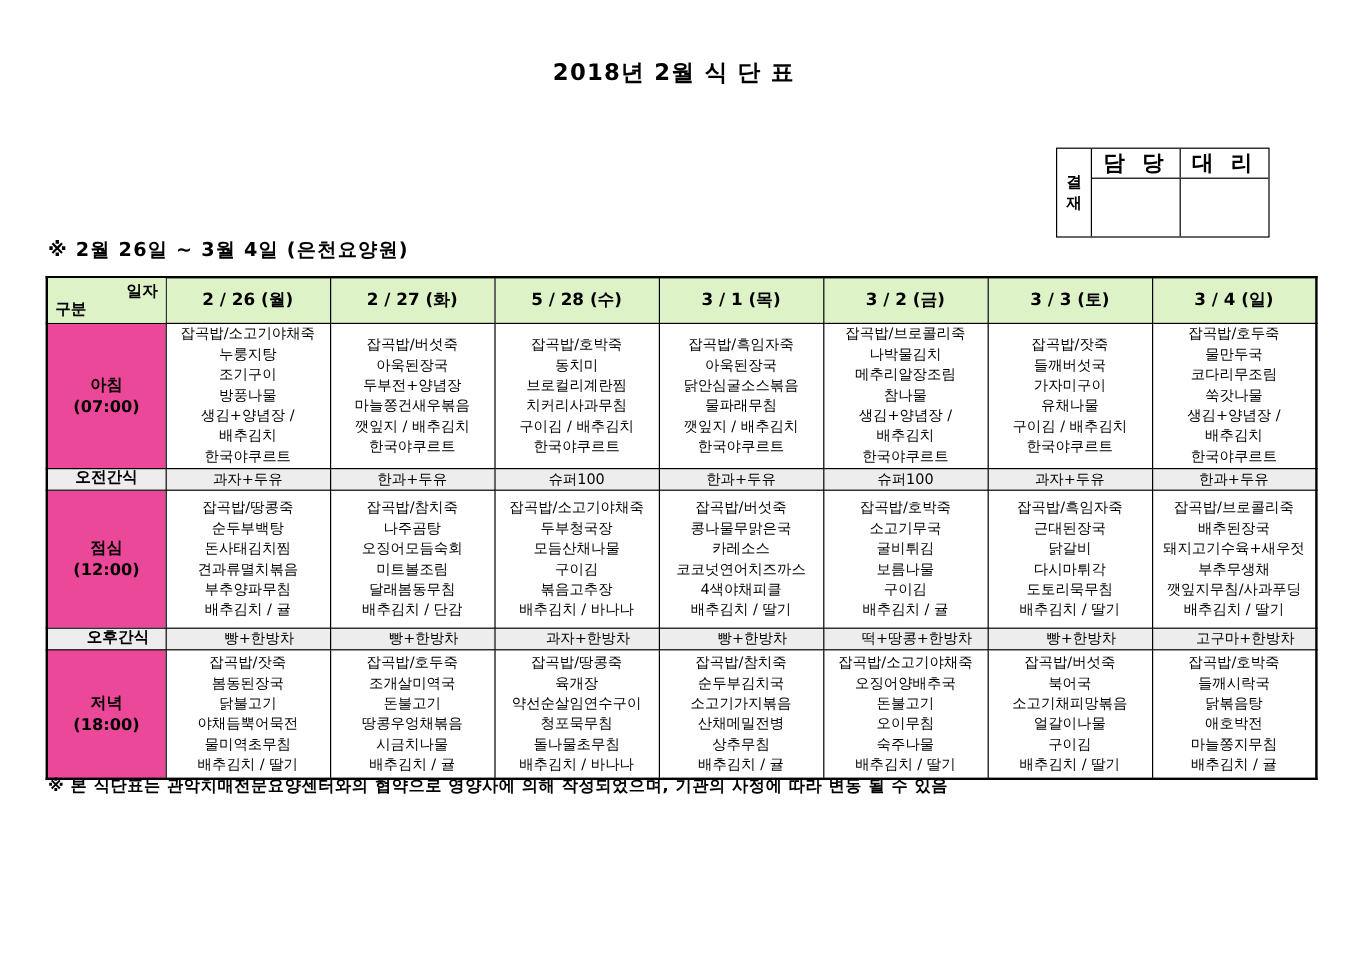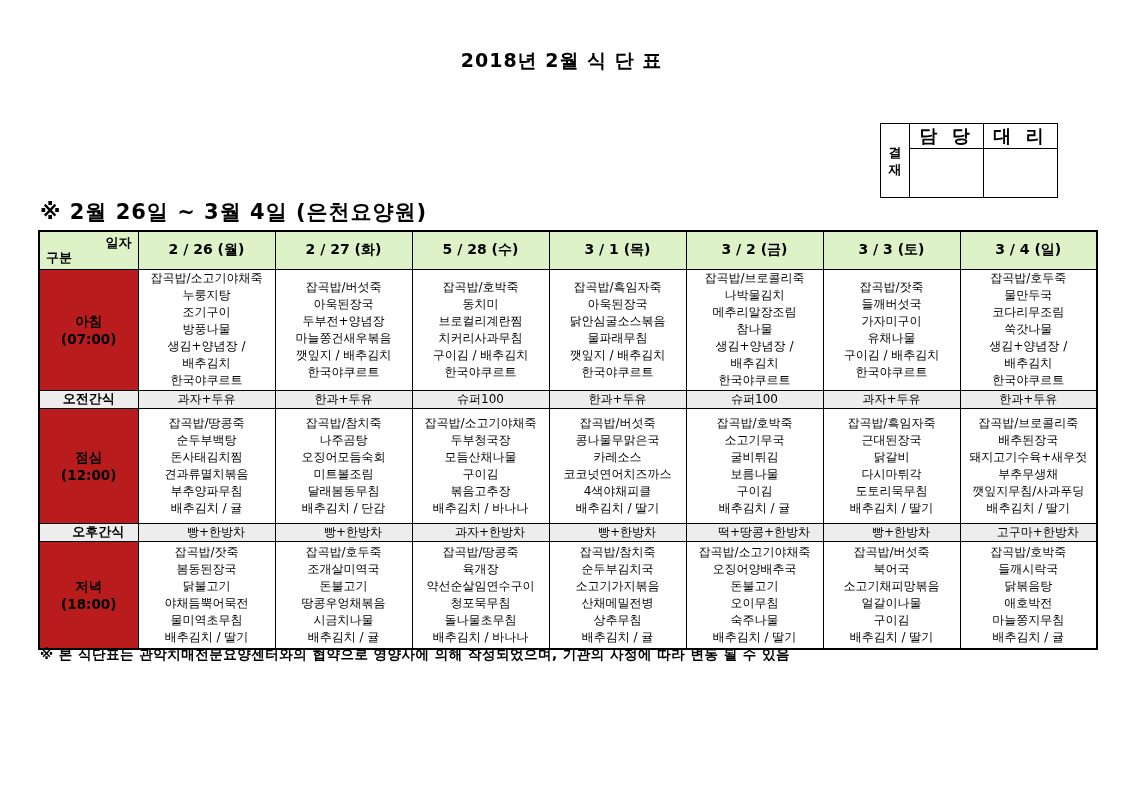--- a/index.html
+++ b/index.html
@@ -25,41 +25,41 @@
   .approval .cols .hdr div{
     flex:1;display:flex;align-items:center;justify-content:center;
     font-size:18px;font-weight:bold;letter-spacing:4px;
   }
   .approval .cols .hdr div:first-child{border-right:1px solid #000;}
   .approval .cols .sig{display:flex;flex:1;}
   .approval .cols .sig div{flex:1;}
   .approval .cols .sig div:first-child{border-right:1px solid #000;}
 
   .subtitle{
-    position:absolute;left:40px;top:198px;font-size:21px;font-weight:bold;letter-spacing:1px;
+    position:absolute;left:40px;top:198px;font-size:16px;font-weight:bold;letter-spacing:1px;
   }
 
   
   .menu-table{
     position:absolute;left:38px;top:230px;width:1060px;
     border-collapse:collapse;table-layout:fixed;border:2px solid #000;
   }
   .menu-table th,.menu-table td{
     border:1px solid #000;text-align:center;vertical-align:middle;
     padding:0 1px;box-sizing:border-box;overflow:hidden;
   }
   .menu-table thead th{height:38px;background:#def2c8;font-size:14px;font-weight:bold;}
   .corner{position:relative;background-color:#def2c8;
     background-image:linear-gradient(to bottom right,transparent 49.4%,#000 49.4%,#000 50.8%,transparent 50.8%);
   }
   .corner .c-top{position:absolute;top:2px;right:6px;font-size:13px;font-weight:bold;margin-left:16px;}
   .corner .c-bottom{position:absolute;bottom:2px;left:6px;font-size:13px;font-weight:bold;margin-top:20px;}
 
   .menu-table td.row-label{
-    background:#b91c1c;font-size:13.5px;font-weight:bold;white-space:pre-line;line-height:18px;
+    background:#ec4899;font-size:13.5px;font-weight:bold;white-space:pre-line;line-height:18px;
   }
   .menu-table tr.snack td.row-label{background:#ededed;font-size:13px;line-height:16px;}
   .menu-table td.menu-cell{font-size:12px;line-height:17px;white-space:pre-line;background:#fff;}
   .menu-table tr.snack td.menu-cell{background:#ededed;font-size:12px;}
   .menu-table tbody tr:nth-child(1) td{height:121px;}
   .menu-table tbody tr:nth-child(2) td{height:18px;}
   .menu-table tbody tr:nth-child(3) td{height:115px;}
   .menu-table tbody tr:nth-child(4) td{height:18px;padding-left:20px;}
   .menu-table tbody tr:nth-child(5) td{height:108px;}
 

